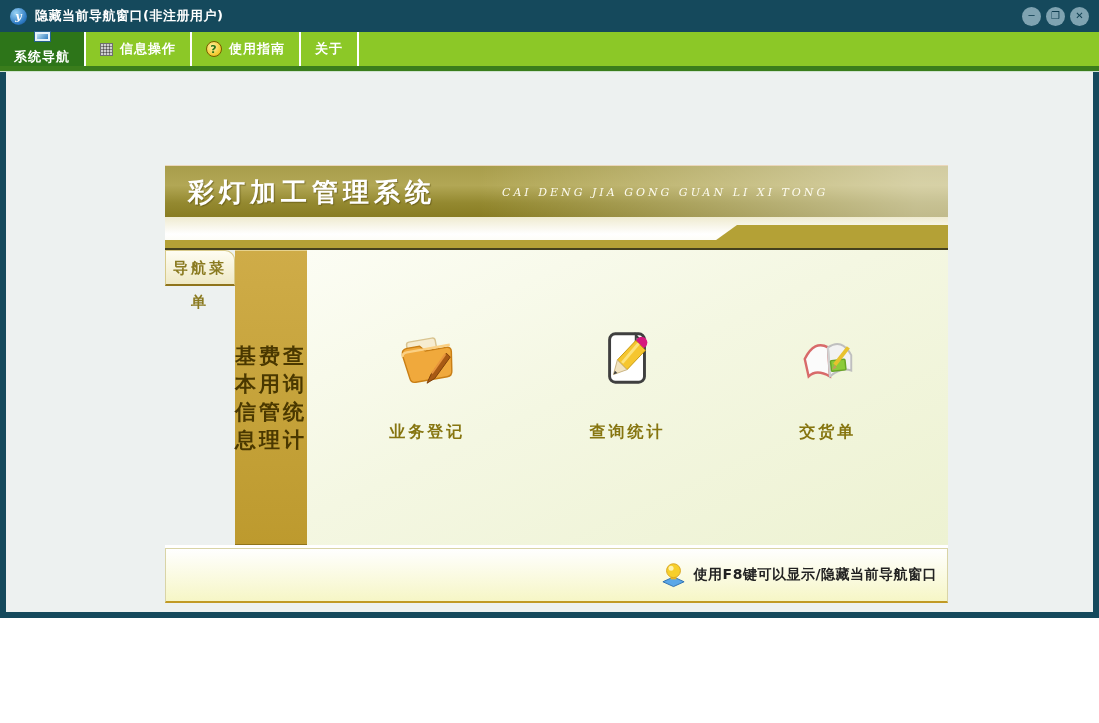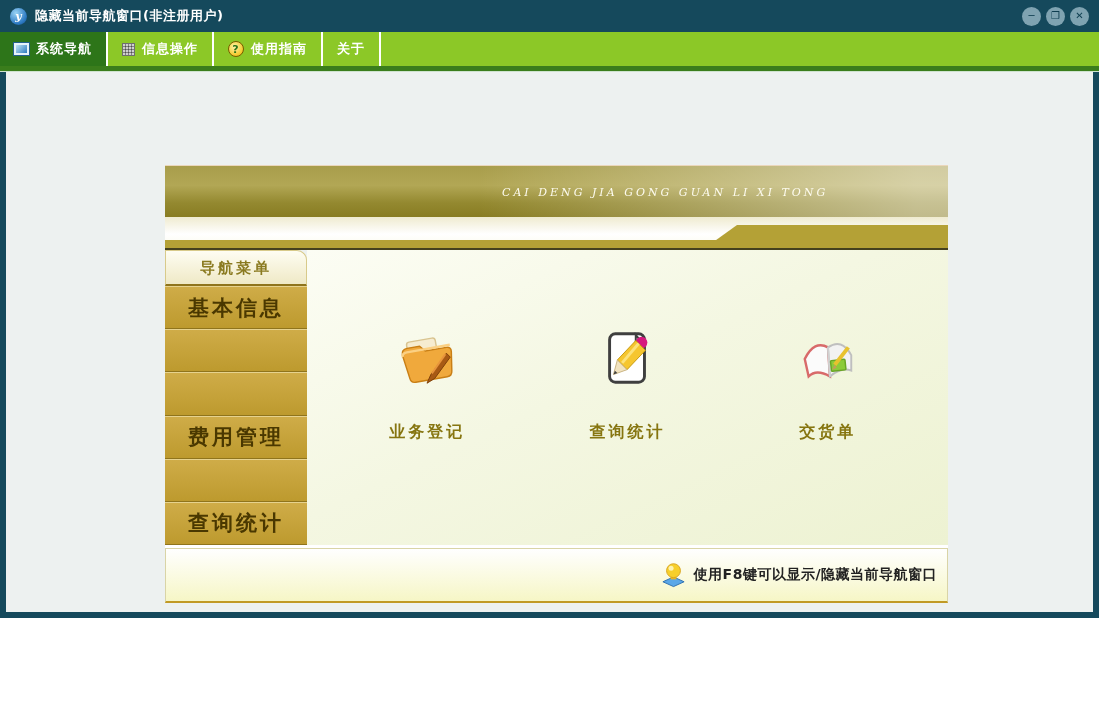--- a/index.html
+++ b/index.html
@@ -11,21 +11,21 @@
   
   .titlebar { height: 32px; background: #15495C; display: flex; align-items: center; padding: 0 10px; flex: none; }
   .app-icon { width: 17px; height: 17px; border-radius: 50%; background: radial-gradient(circle at 35% 30%, #9AD4F5, #2E7BC4 65%, #14497E); color: #fff; font: italic bold 11px "DejaVu Serif", serif; display: flex; align-items: center; justify-content: center; margin-right: 8px; }
   .titlebar-text { color: #ffffff; font-size: 13px; font-weight: bold; letter-spacing: 0.5px; }
   .win-controls { margin-left: auto; display: flex; gap: 5px; }
   .win-btn { width: 19px; height: 19px; border-radius: 50%; background: #7FA3B1; color: #0E3E50; display: flex; align-items: center; justify-content: center; font-size: 10px; font-weight: bold; cursor: pointer; line-height: 1; }
 
   
   .tabbar { height: 34px; background: #8CC827; display: flex; flex: none; }
   .tab { height: 34px; display: flex; align-items: center; gap: 7px; padding: 0 14px; border-right: 2px solid #ffffff; color: #ffffff; font-size: 13px; font-weight: bold; letter-spacing: 1px; cursor: pointer; }
-  .tab.active { background: #2D7519; }
+  .tab.active { background: #2D7519; flex-direction: column; }
   .tab-icon-monitor { width: 15px; height: 12px; background: linear-gradient(135deg, #BFE3F5, #2E7BC0); border: 2px solid #E6F2FA; box-shadow: 0 0 0 1px #24608C; }
   .tab-icon-grid { width: 13px; height: 13px; border: 1px solid #6E6E6E; background:
       repeating-linear-gradient(to right, #E6E6E6 0 2px, #8F8F8F 2px 3px),
       repeating-linear-gradient(to bottom, #E6E6E6 0 2px, #8F8F8F 2px 3px); background-blend-mode: multiply; }
   .tab-icon-help { width: 16px; height: 16px; border-radius: 50%; background: radial-gradient(circle at 40% 35%, #FFF3A8, #F4C829 70%, #C99A10); border: 1px solid #7A5C00; color: #2D7519; font-size: 11px; font-weight: bold; display: flex; align-items: center; justify-content: center; }
   .tab-icon-help::after { content: "?"; }
   .tab-stripe { height: 6px; background: #3A7D1C; flex: none; border-bottom: 1px solid #CFE3CF; }
 
   
   .main { flex: 1; background: #EDF1F0; border-left: 6px solid #15495C; border-right: 6px solid #15495C; border-bottom: 6px solid #15495C; position: relative; overflow: hidden; }
@@ -41,21 +41,21 @@
 
   
   .band { height: 33px; position: relative; overflow: hidden; border-bottom: 2px solid #45411E;
     background: linear-gradient(to bottom, #EFEBD0 0%, #FFFFFF 55%, #FBFAEC 100%); }
   .band-gold-strip { position: absolute; left: 0; right: 0; bottom: 0; height: 8px; background: #B4A136; }
   .band-gold-right { position: absolute; right: 0; bottom: 0; width: 243px; height: 23px; background: #B4A136;
     clip-path: polygon(0 100%, 32px 0, 100% 0, 100% 100%); }
 
   
   .panel-body { display: flex; height: 295px; }
-  .sidebar { width: 142px; flex: none; display: flex; flex-direction: column; }
+  .sidebar { width: 142px; flex: none; display: flex; flex-direction: row; }
   .nav-header { height: 36px; line-height: 34px; text-align: center; color: #8A7A20; font-size: 15px; font-weight: bold; letter-spacing: 3px; background: linear-gradient(#FEFDF2, #EFE9C6); border: 1px solid #D8CA8A; border-bottom: 2px solid #8F741C; border-top-right-radius: 10px; }
   .nav-item { flex: 1; display: flex; align-items: center; justify-content: center; position: relative; background: linear-gradient(#CFAC48, #BD9A2E); border-top: 1px solid #E6D28E; border-bottom: 1px solid #8F741C; color: #4A3800; font-size: 21px; font-weight: bold; letter-spacing: 3px; cursor: pointer; }
   .nav-item.selected { background: linear-gradient(#FEFDF0, #F3EFCC); color: #6B5A10; }
   .nav-arrow { position: absolute; right: 7px; top: 50%; transform: translateY(-50%); width: 0; height: 0; border-left: 9px solid #DFAF3E; border-top: 7px solid transparent; border-bottom: 7px solid transparent; filter: drop-shadow(0 0 1px #FFF6D8); }
 
   .content { flex: 1; background: linear-gradient(155deg, #FCFDF4 0%, #F4F7E2 45%, #EDF2D2 100%); display: flex; justify-content: space-evenly; align-items: flex-start; padding-top: 78px; }
   .shortcut { width: 160px; display: flex; flex-direction: column; align-items: center; cursor: pointer; }
   .shortcut-label { margin-top: 32px; color: #867510; font-size: 16px; font-weight: bold; letter-spacing: 3px; }
   .shortcut svg { width: 62px; height: 62px; }
 
@@ -97,20 +97,21 @@
       <div class="tab">
         <span>关于</span>
       </div>
     </div>
     <div class="tab-stripe"></div>
 
     <div class="main">
       <div class="panel">
 
         <div class="banner">
+          <div class="banner-title">彩灯加工管理系统</div>
           <div class="banner-subtitle">CAI DENG JIA GONG GUAN LI XI TONG</div>
         </div>
 
         <div class="band">
           <div class="band-gold-right"></div>
           <div class="band-gold-strip"></div>
         </div>
 
         <div class="panel-body">
 

